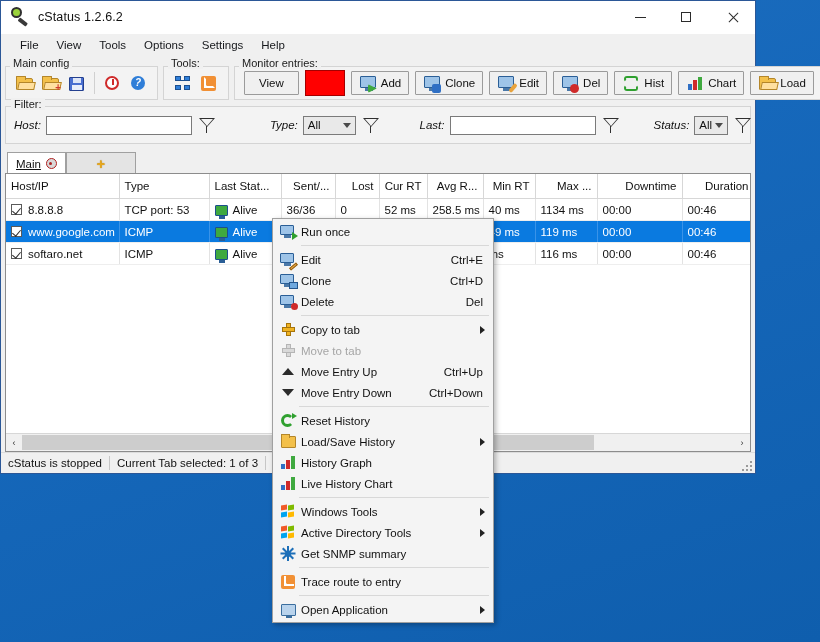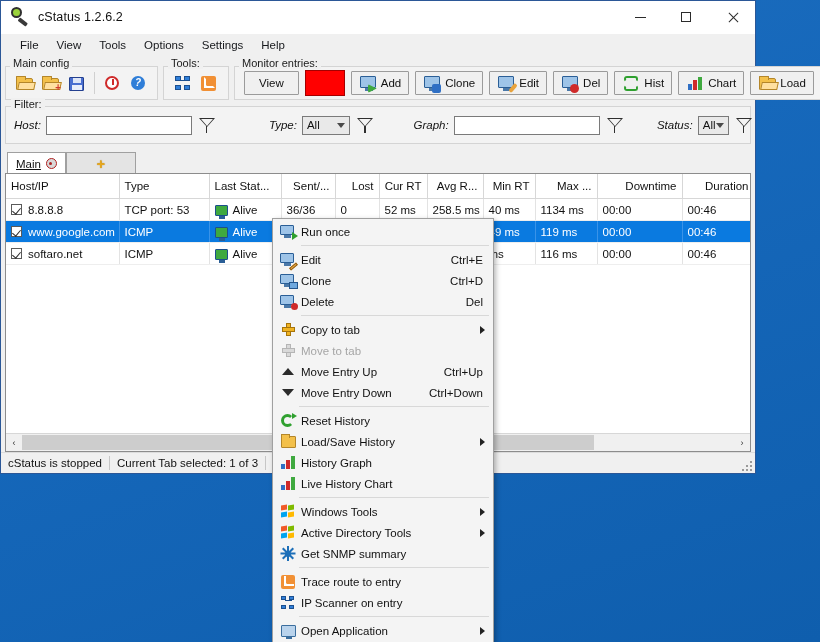--- a/index.html
+++ b/index.html
@@ -555,21 +555,21 @@
 
     <span class="f-lbl" style="margin-left:56px">Type:</span>
     <div class="f-select">
       <span>All</span>
       <span class="chev"></span>
     </div>
     <span class="funnel">
         <span class="hollow"></span>
       </span>
 
-    <span class="f-lbl" style="margin-left:42px">Graph:</span>
+    <span class="f-lbl" style="margin-left:42px">Last:</span>
     <input class="f-input" value="" style="">
     <span class="funnel">
         <span class="hollow"></span>
       </span>
 
     <span class="f-lbl" style="margin-left:36px">Status:</span>
     <div class="f-select" style="width:58px">
       <span>All</span>
       <span class="chev"></span>
     </div>
@@ -837,32 +837,20 @@
     <span class="ctx-label">Get SNMP summary</span>
   </div>
   <div class="ctx-divider-full"></div>
 
   <div class="ctx-item">
     <span class="ctx-ico">
         <span class="ci-rss"></span>
       </span>
     <span class="ctx-label">Trace route to entry</span>
   </div>
-  <div class="ctx-item">
-    <span class="ctx-ico">
-        <span class="ci-ipscan">
-          <i></i>
-          <i></i>
-          <i></i>
-          <i></i>
-          <b></b>
-        </span>
-      </span>
-    <span class="ctx-label">IP Scanner on entry</span>
-  </div>
   <div class="ctx-divider-full"></div>
 
   <div class="ctx-item">
     <span class="ctx-ico">
         <span class="ci-app"></span>
       </span>
     <span class="ctx-label">Open Application</span>
     <span class="ctx-arrow"></span>
   </div>
 </div>

